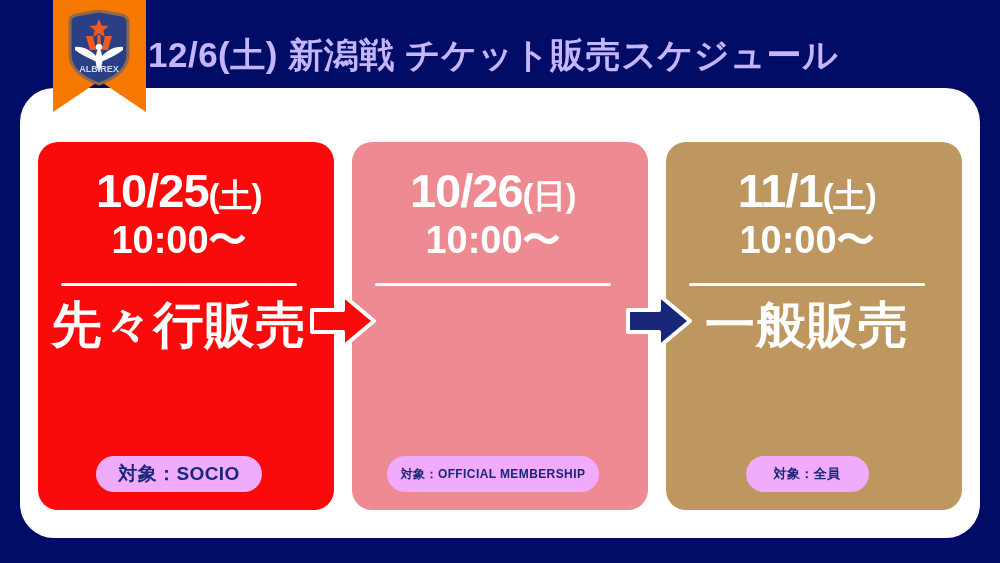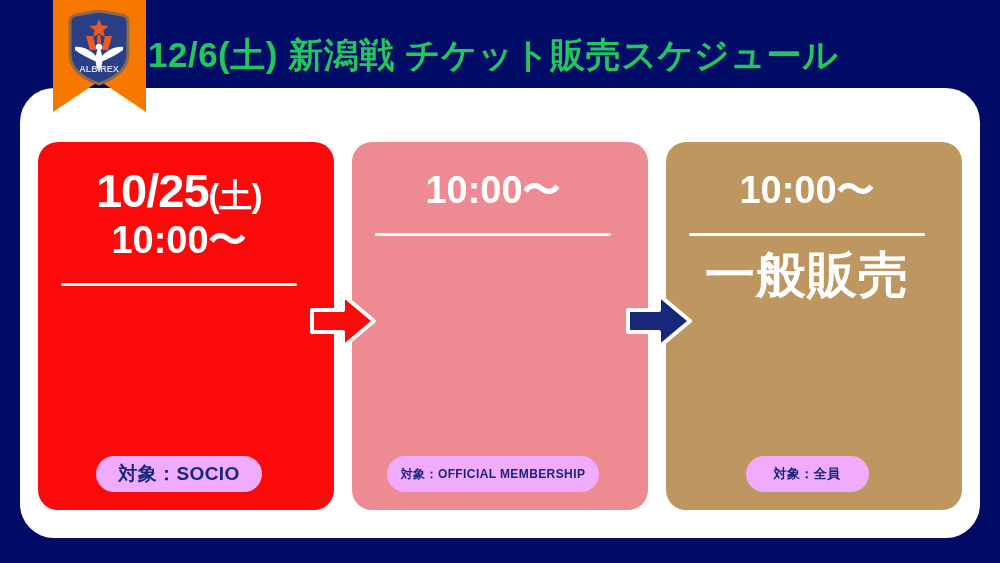--- a/index.html
+++ b/index.html
@@ -38,21 +38,21 @@
     height: 88px;
   }
   .header-title {
     position: absolute;
     left: 148px;
     top: 0;
     height: 111px;
     width: 830px;
     display: flex;
     align-items: center;
-    color: #22c55e;
+    color: #c4b5fd;
     font-size: 35px;
     font-weight: bold;
     letter-spacing: 0.5px;
     white-space: nowrap;
   }
 
   
   .ribbon {
     position: absolute;
     left: 53px;
@@ -184,30 +184,37 @@
   </svg>
 
   <div class="cards">
 
     <div class="card" style="background:#fa0a0a;">
       <div class="card-date">
         <span>10/25</span><span class="dow">(土)</span>
       </div>
       <div class="card-time">10:00〜</div>
       <div class="divider"></div>
+      <div class="card-label">先々行販売</div>
       <div class="badge b1">対象：SOCIO</div>
     </div>
 
     <div class="card" style="background:#ee8a92;">
+      <div class="card-date">
+        <span>10/26</span><span class="dow">(日)</span>
+      </div>
       <div class="card-time">10:00〜</div>
       <div class="divider"></div>
       <div class="badge b2">対象：OFFICIAL MEMBERSHIP</div>
     </div>
 
     <div class="card" style="background:#be9660;">
+      <div class="card-date">
+        <span>11/1</span><span class="dow">(土)</span>
+      </div>
       <div class="card-time">10:00〜</div>
       <div class="divider"></div>
       <div class="card-label">一般販売</div>
       <div class="badge b3">対象：全員</div>
     </div>
 
   </div>
 
   <svg class="arrow a1" viewBox="0 0 66 58" aria-hidden="true">
     <polygon points="2,18 33,18 33,3 64,29 33,55 33,40 2,40" fill="#fa0a0a" stroke="#ffffff" stroke-width="4" stroke-linejoin="round"></polygon>

